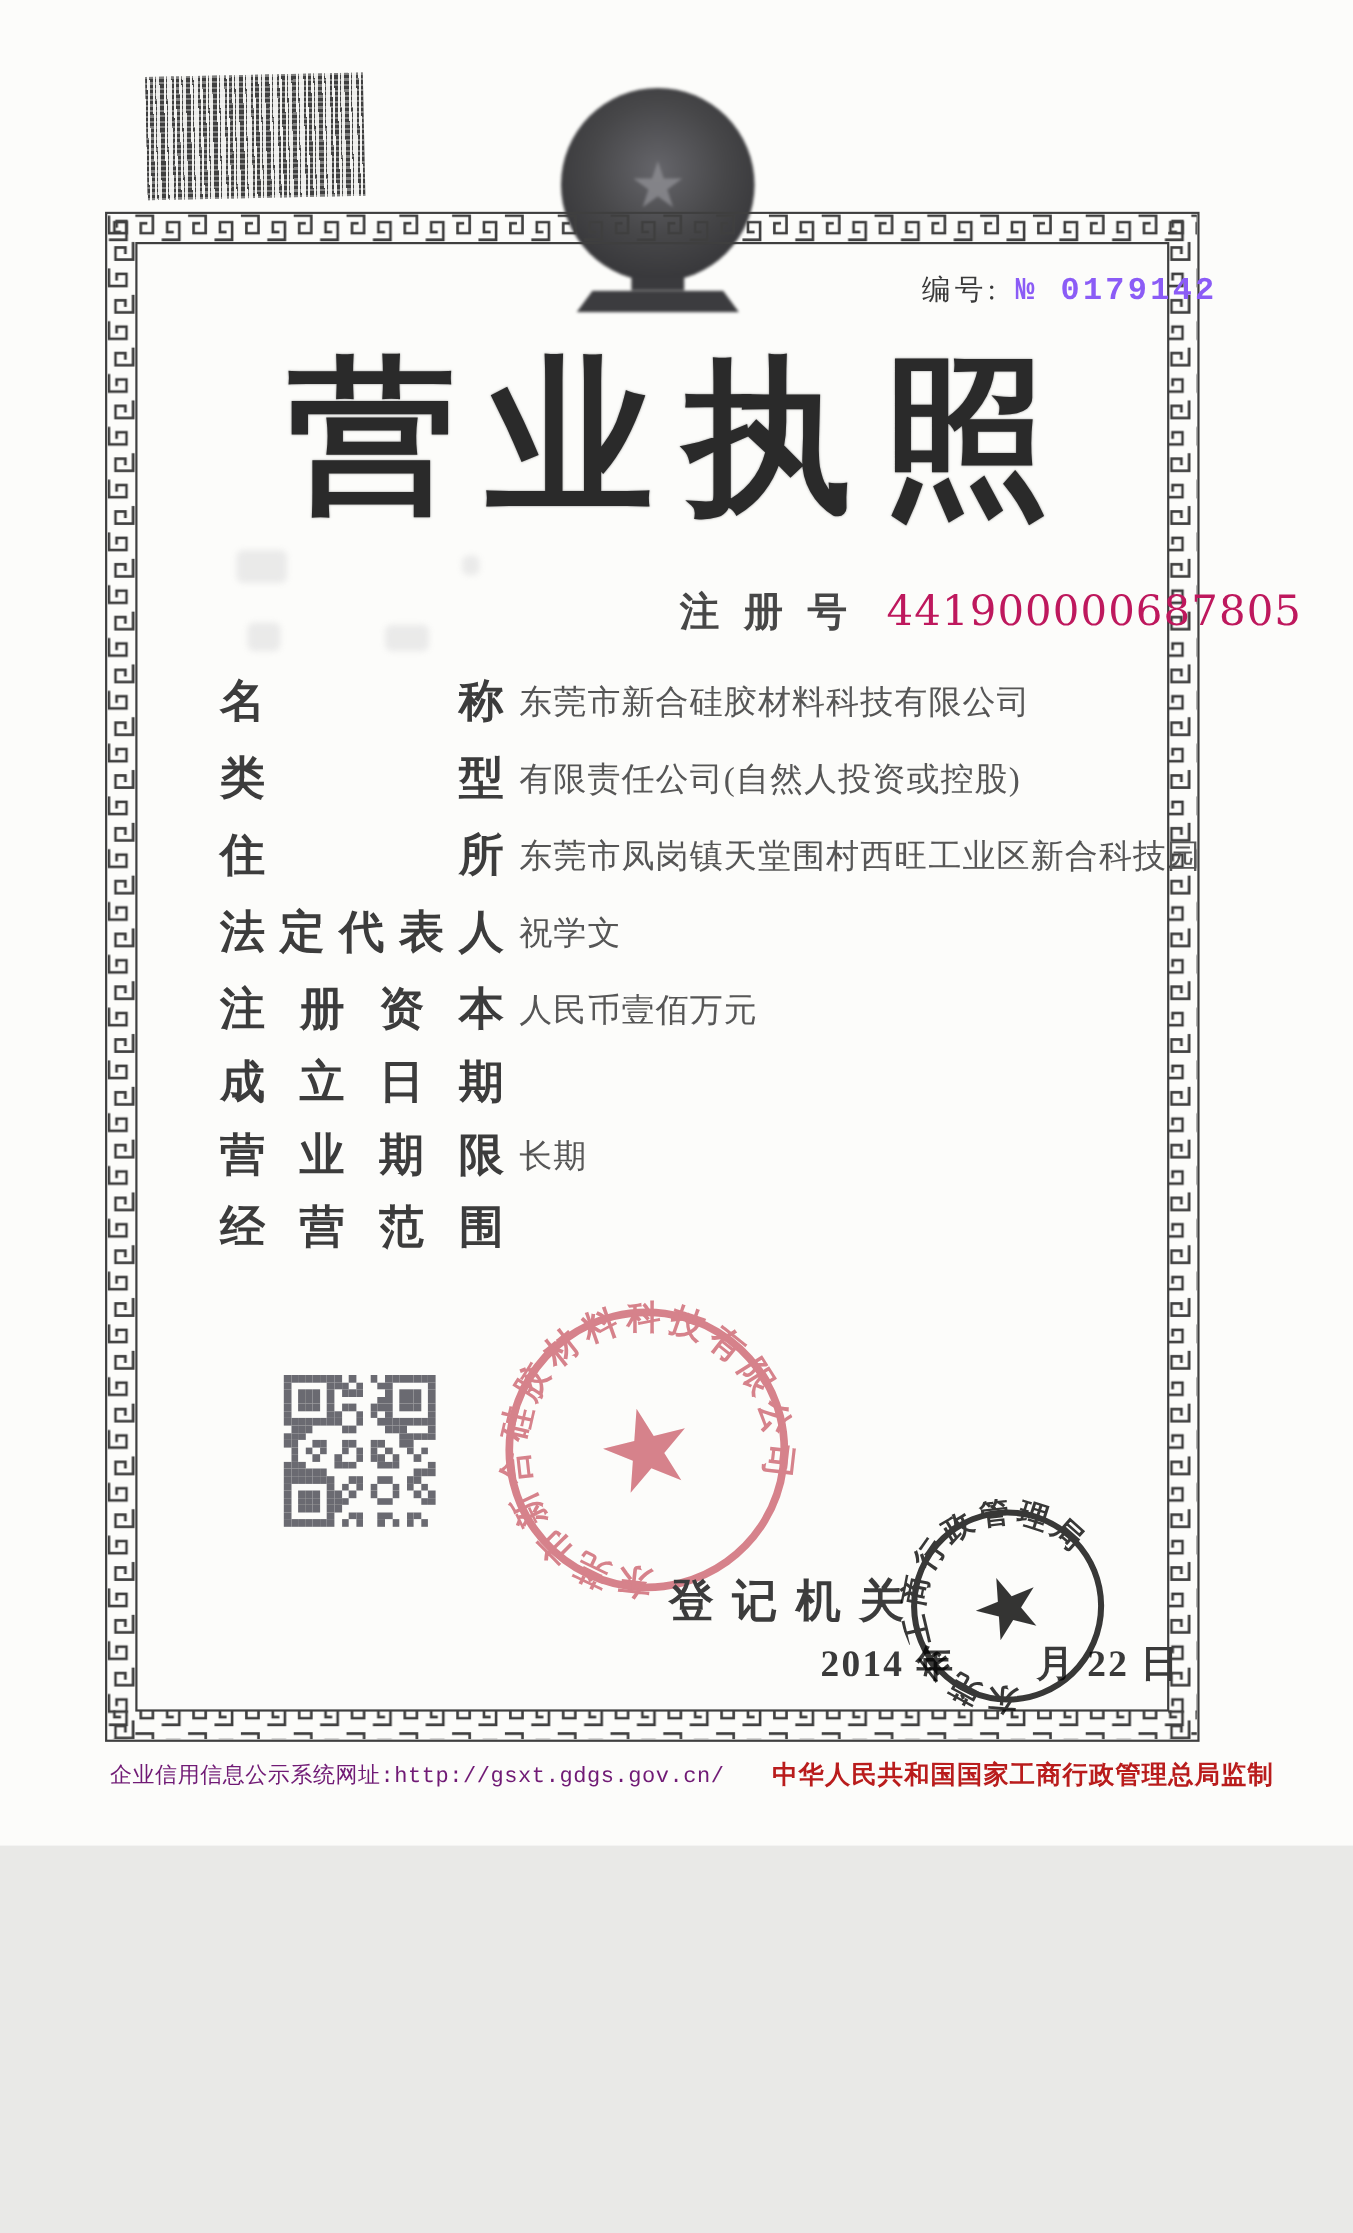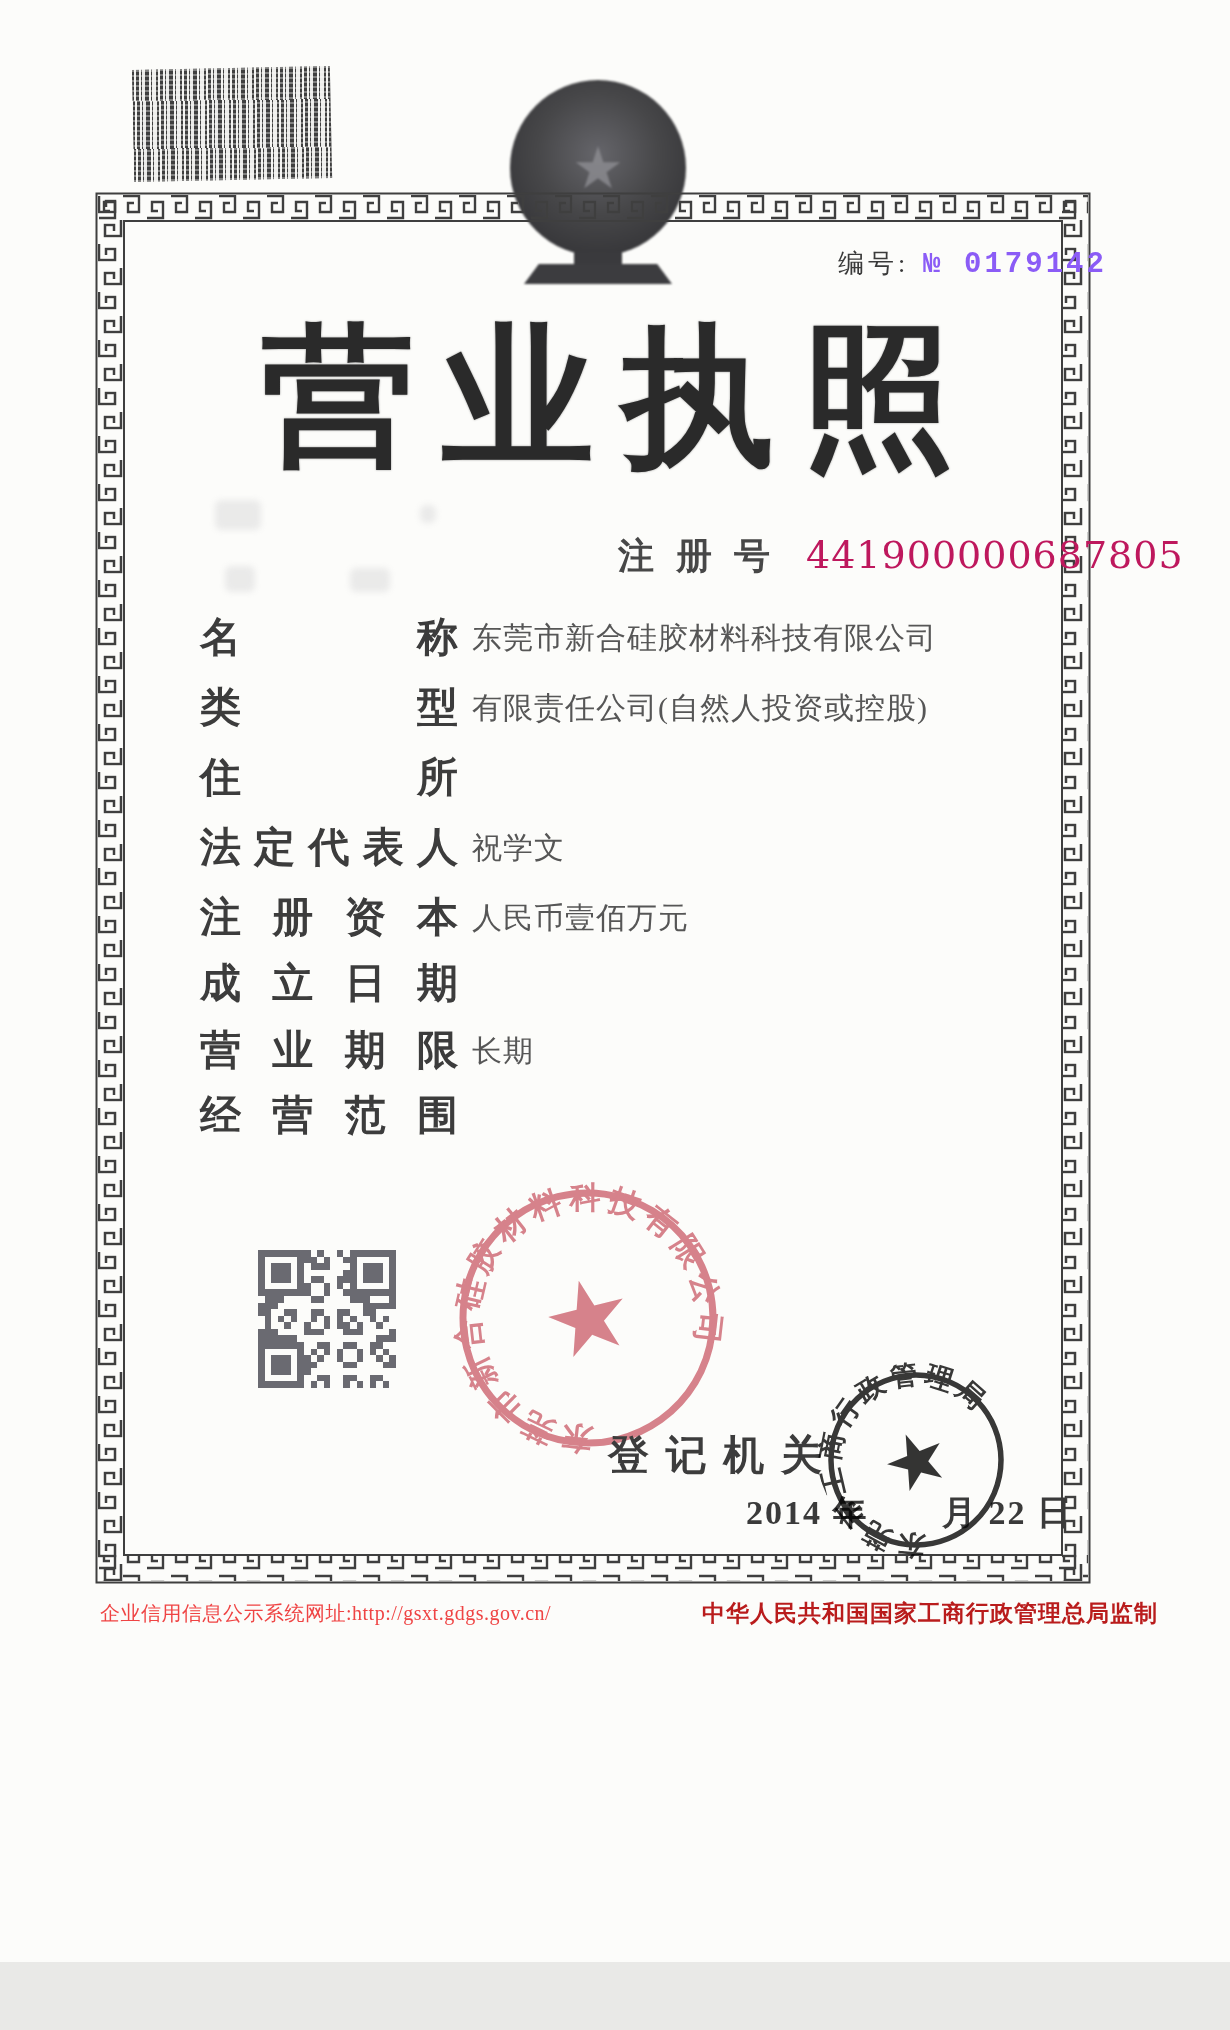--- a/index.html
+++ b/index.html
@@ -1,18 +1,18 @@
 <!DOCTYPE html>
 <html><head>
 <meta charset="utf-8">
 <style>
   html,body{margin:0;padding:0;}
   body{background:#e9e9e7;}
   .page{
-    position:relative;width:1230px;height:1962px;background:#fcfcfa;
+    position:relative;width:1230px;height:1678px;background:#fcfcfa;
     font-family:"Liberation Serif","DejaVu Serif",serif;color:#3d3d3d;
     overflow:hidden;margin:0 auto;
   }
   
   .barcode{
     position:absolute;left:133px;top:68px;width:198px;height:112px;
     transform:rotate(-1.2deg);opacity:.9;
     background:
       repeating-linear-gradient(0deg, rgba(252,252,250,.35) 0 2px, rgba(0,0,0,0) 2px 5px),
       repeating-linear-gradient(90deg,
@@ -64,21 +64,21 @@
   .qr div{background:transparent;}
   .qr div.on{background:#4b4b53;}
   
   .seal{position:absolute;mix-blend-mode:multiply;}
   .seal-red{left:446px;top:1176px;transform:rotate(-14deg);opacity:.88;}
   .seal-black{left:820px;top:1364px;transform:rotate(-22deg);opacity:.9;}
   
   .issuer{position:absolute;left:608px;top:1428px;width:214px;font-size:41px;font-weight:600;color:#3c3c3c;}
   .issue-date{position:absolute;left:746px;top:1490px;font-size:34px;color:#3a3a3a;white-space:pre;letter-spacing:2px;font-weight:600;}
   
-  .footer-left{position:absolute;left:100px;top:1600px;font-size:20px;color:#ef4444;font-family:Liberation Serif, serif;letter-spacing:.5px;}
+  .footer-left{position:absolute;left:100px;top:1600px;font-size:20px;color:#701a75;font-family:Liberation Mono, monospace;letter-spacing:.5px;}
   .footer-right{position:absolute;left:702px;top:1598px;font-size:23px;color:#b91c1c;letter-spacing:1px;font-weight:600;}
   
   .artifact{position:absolute;background:#9a9aa0;filter:blur(3px);border-radius:6px;opacity:.18;}
 </style>
 </head>
 <body>
 
 <div class="page">
 
   <div class="barcode"></div>
@@ -143,20 +143,21 @@
         <span>类</span>
         <span>型</span>
       </span>
     <span class="f-value">有限责任公司(自然人投资或控股)</span>
   </div>
   <div class="row" style="top:750px">
     <span class="f-label chars">
         <span>住</span>
         <span>所</span>
       </span>
+    <span class="f-value">东莞市凤岗镇天堂围村西旺工业区新合科技园</span>
   </div>
   <div class="row" style="top:820px">
     <span class="f-label chars">
         <span>法</span>
         <span>定</span>
         <span>代</span>
         <span>表</span>
         <span>人</span>
       </span>
     <span class="f-value">祝学文</span>

